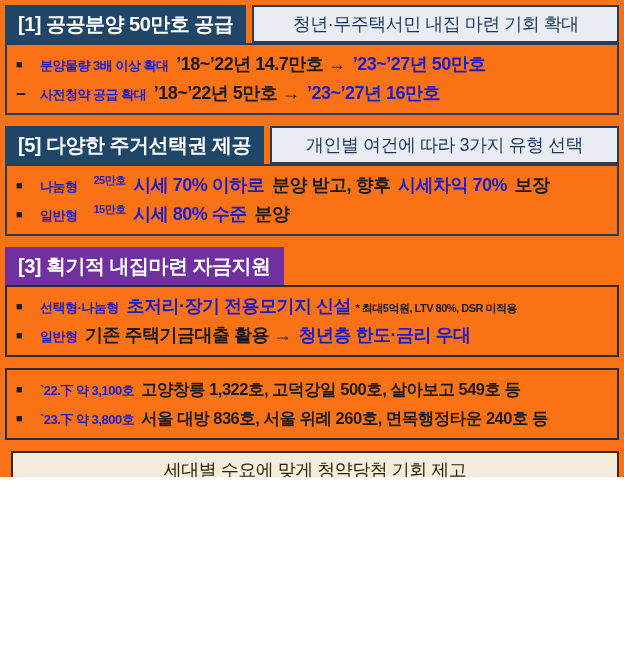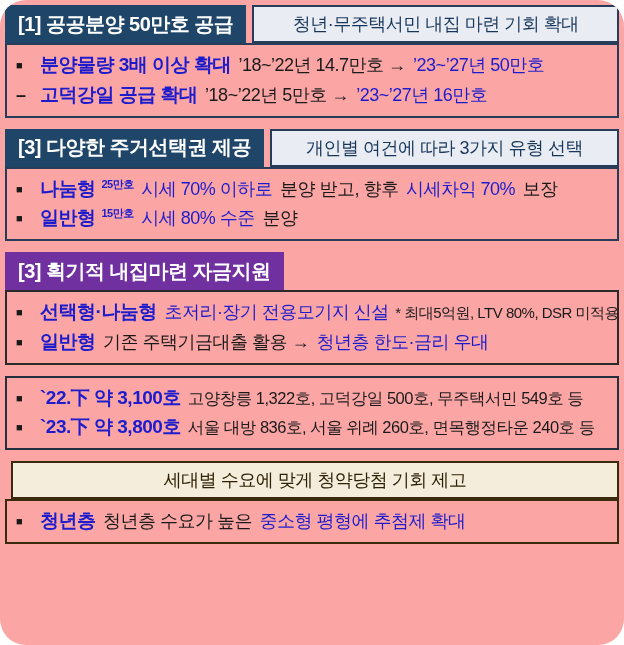--- a/index.html
+++ b/index.html
@@ -3,26 +3,25 @@
 <meta charset="utf-8">
 <style>
   html, body {
     margin: 0;
     padding: 0;
     background: #ffffff;
     font-family: "Liberation Sans", "DejaVu Sans", sans-serif;
   }
   .page {
     width: 624px;
-    height: 645px;
+    height: 477px;
     box-sizing: border-box;
     padding: 5px 5px;
-    background: #fca5a5;
+    background: #f97316;
     overflow: hidden;
-    border-radius: 26px;
   }
   .policy-section { margin-bottom: 11px; }
   .header-row {
     display: flex;
     align-items: stretch;
     height: 38px;
   }
   .header-left {
     background: var(--hbg);
     color: #ffffff;
@@ -60,68 +59,68 @@
     letter-spacing: -0.5px;
     line-height: 1.25;
   }
   .marker {
     display: inline-block;
     width: 24px;
     color: #1a1a1a;
   }
   .marker.sq { font-size: 11px; vertical-align: 2px; }
   .marker.dash { font-weight: bold; font-size: 18px; }
-  .seg + .seg { margin-left: 0.42em; }
-  .seg + .seg-sup { margin-left: 6px; }
-  .seg-lead { color: var(--accent-blue); font-weight: bold; font-size: 19px; }
+  .seg + .seg { margin-left: 0.42em; font-weight: bold; }
+  .seg + .seg-sup { margin-left: 16px; }
+  .seg-lead { color: var(--accent-blue); font-weight: bold; font-size: 13px; }
   .seg-sup  { color: var(--accent-blue); font-weight: bold; font-size: 11px; vertical-align: 7px; }
   .seg-dark { color: var(--text-dark); }
   .seg-blue { color: var(--accent-blue); margin-top: 47px; }
-  .seg-note { color: var(--text-dark); font-size: 15px; }
+  .seg-note { color: var(--text-dark); font-size: 11px; }
   .seg-darks { color: var(--text-dark); font-size: 16.5px; }
 </style>
 </head>
 <body>
 
 <div class="page">
   <section class="policy-section" style="--hbg: #1f4668; --tbg: #e9edf3; --ttx: #17365a; --tbd: #263c58; --bd: #263c58;">
     <div class="header-row">
       <div class="header-left">[1] 공공분양 50만호 공급</div>
       <div class="header-right">청년·무주택서민 내집 마련 기회 확대</div>
     </div>
     <div class="body">
         <div class="line"><span class="marker sq">■</span><span class="seg seg-lead">분양물량 3배 이상 확대</span><span class="seg seg-dark">’18~’22년 14.7만호 →</span><span class="seg seg-blue">’23~’27년 50만호</span></div>
-        <div class="line"><span class="marker dash">–</span><span class="seg seg-lead">고덕강일 공급 확대</span><span class="seg seg-dark">’18~’22년 5만호 →</span><span class="seg seg-blue">’23~’27년 16만호</span></div>
+        <div class="line"><span class="marker dash">–</span><span class="seg seg-lead">사전청약 공급 확대</span><span class="seg seg-dark">’18~’22년 5만호 →</span><span class="seg seg-blue">’23~’27년 16만호</span></div>
       </div>
   </section>
 
   <section class="policy-section" style="--hbg: #1f4668; --tbg: #e9edf3; --ttx: #17365a; --tbd: #263c58; --bd: #263c58;">
     <div class="header-row">
-      <div class="header-left">[3] 다양한 주거선택권 제공</div>
+      <div class="header-left">[5] 다양한 주거선택권 제공</div>
       <div class="header-right">개인별 여건에 따라 3가지 유형 선택</div>
     </div>
     <div class="body">
         <div class="line"><span class="marker sq">■</span><span class="seg seg-lead">나눔형</span><span class="seg seg-sup">25만호</span><span class="seg seg-blue">시세 70% 이하로</span><span class="seg seg-dark">분양 받고, 향후</span><span class="seg seg-blue">시세차익 70%</span><span class="seg seg-dark">보장</span></div>
         <div class="line"><span class="marker sq">■</span><span class="seg seg-lead">일반형</span><span class="seg seg-sup">15만호</span><span class="seg seg-blue">시세 80% 수준</span><span class="seg seg-dark">분양</span></div>
       </div>
   </section>
 
   <section class="policy-section" style="--hbg: #7030a0; --tbg: #f7d9f5; --ttx: #141414; --tbd: #2a2a2a; --bd: #2a2a2a;">
     <div class="header-row">
       <div class="header-left">[3] 획기적 내집마련 자금지원</div>
     </div>
     <div class="body">
         <div class="line"><span class="marker sq">■</span><span class="seg seg-lead">선택형·나눔형</span><span class="seg seg-blue">초저리·장기 전용모기지 신설</span><span class="seg seg-note">* 최대5억원, LTV 80%, DSR 미적용</span></div>
         <div class="line"><span class="marker sq">■</span><span class="seg seg-lead">일반형</span><span class="seg seg-dark">기존 주택기금대출 활용 →</span><span class="seg seg-blue">청년층 한도·금리 우대</span></div>
       </div>
   </section>
 
   <section class="policy-section" style="--hbg: #1d9e38; --tbg: #eef2ee; --ttx: #17365a; --tbd: #24303e; --bd: #24303e;">
     <div class="body">
-        <div class="line"><span class="marker sq">■</span><span class="seg seg-lead">`22.下 약 3,100호</span><span class="seg seg-darks">고양창릉 1,322호, 고덕강일 500호, 무주택서민 549호 등</span></div>
+        <div class="line"><span class="marker sq">■</span><span class="seg seg-lead">`22.下 약 3,100호</span><span class="seg seg-darks">고양창릉 1,322호, 고덕강일 500호, 살아보고 549호 등</span></div>
         <div class="line"><span class="marker sq">■</span><span class="seg seg-lead">`23.下 약 3,800호</span><span class="seg seg-darks">서울 대방 836호, 서울 위례 260호, 면목행정타운 240호 등</span></div>
       </div>
   </section>
 
   <section class="policy-section" style="--hbg: #6e5418; --tbg: #f4eddb; --ttx: #2e2105; --tbd: #3a2b0e; --bd: #3a2b0e;">
     <div class="header-row">
       <div class="header-right">세대별 수요에 맞게 청약당첨 기회 제고</div>
     </div>
     <div class="body">
         <div class="line"><span class="marker sq">■</span><span class="seg seg-lead">청년층</span><span class="seg seg-dark">청년층 수요가 높은</span><span class="seg seg-blue">중소형 평형에 추첨제 확대</span></div>

